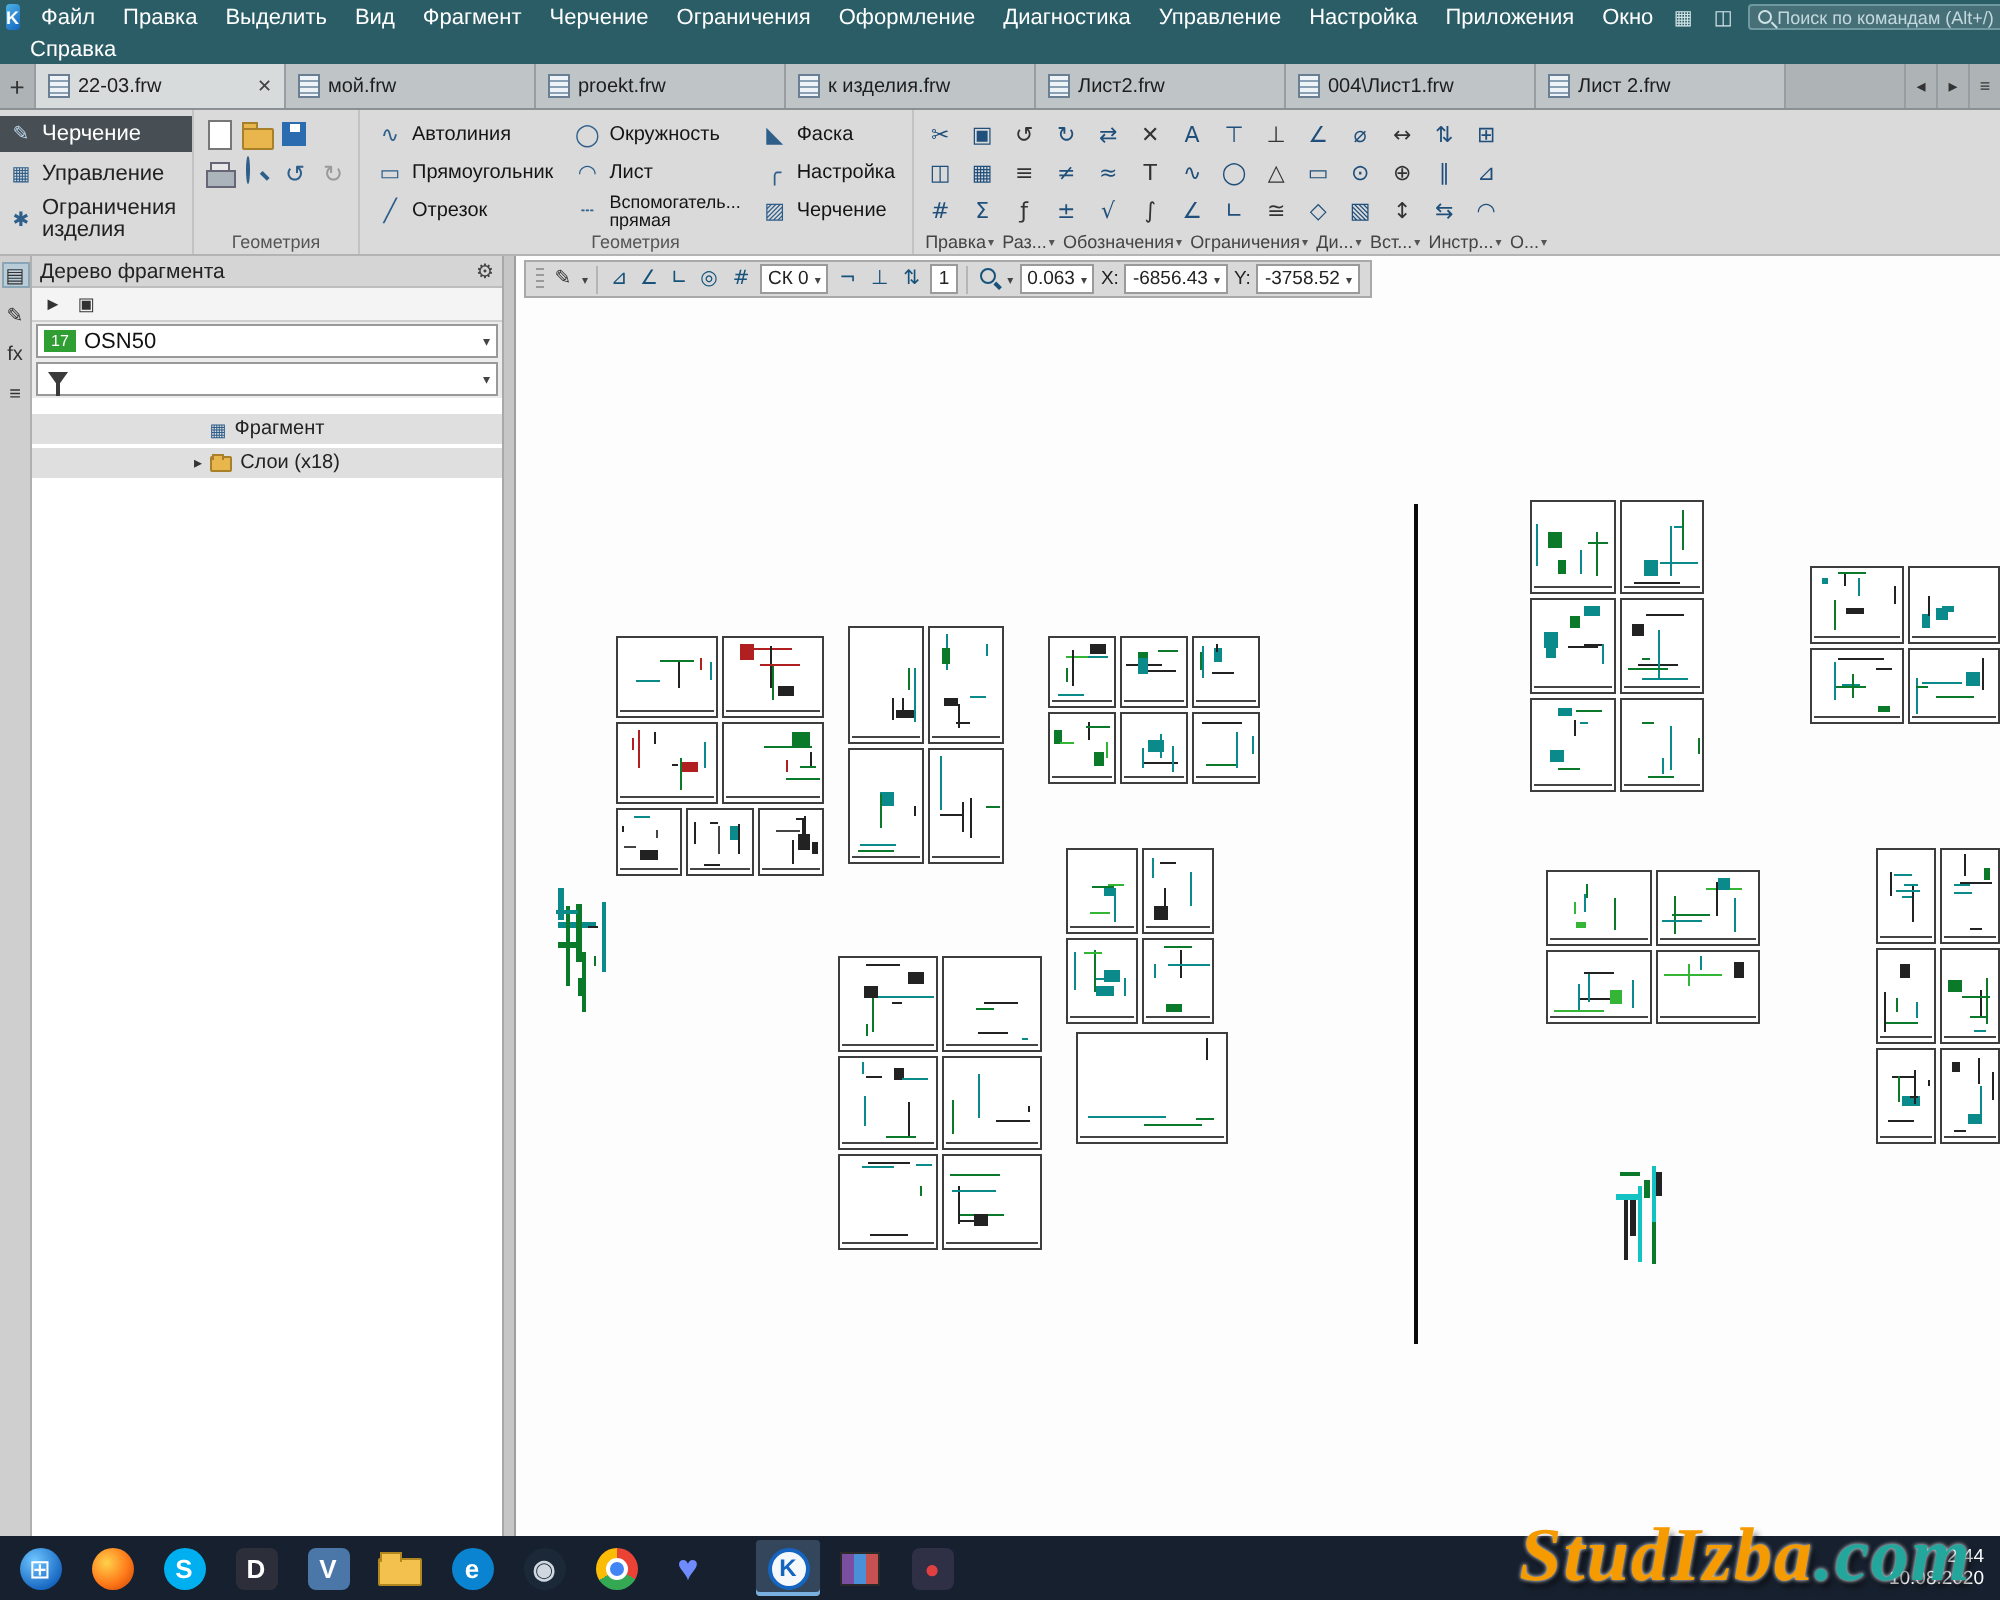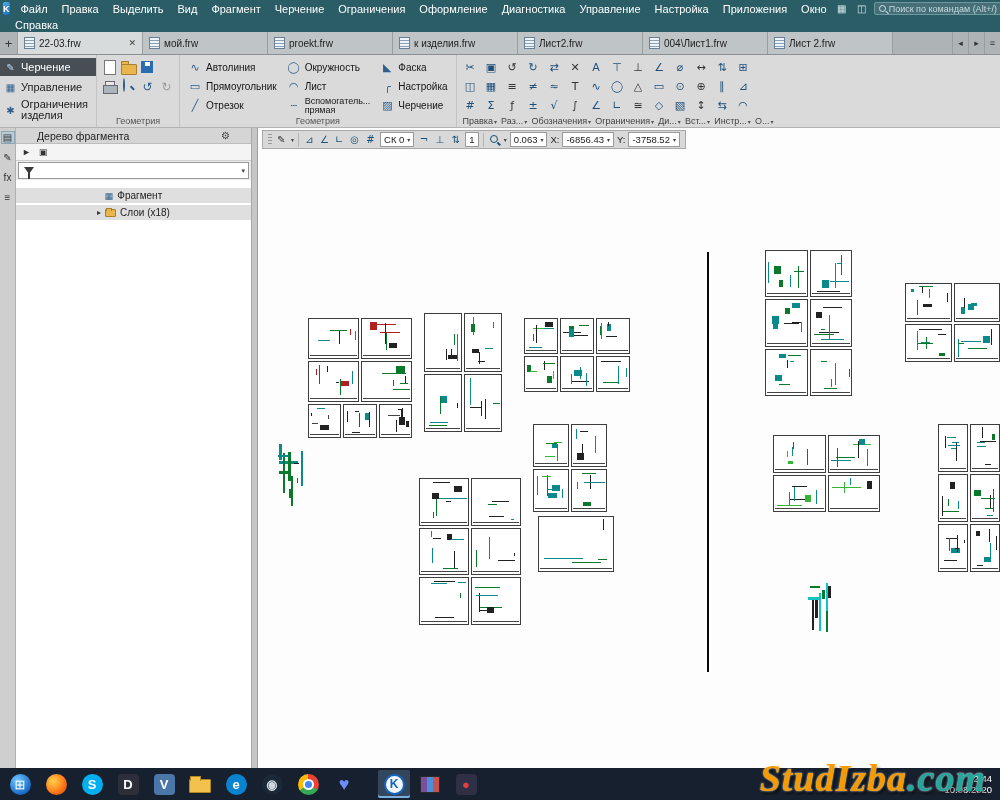--- a/index.html
+++ b/index.html
@@ -65,21 +65,21 @@
   .grp-row{position:absolute;bottom:1px;left:6px;right:4px;display:flex;justify-content:space-between;font-size:9px;color:#444;}
   .grp{display:flex;align-items:center;gap:1px;}
   .grp .caret{font-size:6px;color:#555;}
 
   
   .workspace{position:absolute;top:128px;left:0;right:0;bottom:32px;display:flex;}
   .left-strip{width:16px;background:#cfcfcf;border-right:1px solid #b0b0b0;display:flex;flex-direction:column;align-items:center;padding-top:3px;gap:7px;flex:none;}
   .ls-ico{font-size:10px;color:#333;width:14px;height:13px;display:flex;align-items:center;justify-content:center;}
   .ls-ico.active{background:#b9cdd8;border:1px solid #8aa5b5;}
   .tree-panel{width:236px;background:#ececec;border-right:1px solid #a8a8a8;display:flex;flex-direction:column;flex:none;}
-  .tp-header{height:16px;background:#d5d5d5;display:flex;align-items:center;padding:0 21px;font-size:10.5px;color:#222;border-bottom:1px solid #bdbdbd;}
+  .tp-header{height:16px;background:#d5d5d5;display:flex;align-items:center;padding:0 4px;font-size:10.5px;color:#222;border-bottom:1px solid #bdbdbd;}
   .tp-header .title{flex:1;}
   .tp-gear{font-size:10px;color:#444;}
   .tp-icons{height:17px;background:#f4f4f4;display:flex;align-items:center;gap:8px;padding:0 6px;border-bottom:1px solid #cfcfcf;}
   .tp-icons span{font-size:9px;color:#333;}
   .combo{height:17px;background:#fff;border:1px solid #999;display:flex;align-items:center;gap:4px;padding:0 3px;margin:1px 2px;}
   .combo .caret{margin-left:auto;font-size:7px;color:#444;}
   .layer-chip{width:16px;height:11px;background:#2f9e33;color:#fff;font-size:8px;display:flex;align-items:center;justify-content:center;flex:none;}
   .funnel{width:0;height:0;border-left:5px solid transparent;border-right:5px solid transparent;border-top:7px solid #3a3a3a;position:relative;margin:0 2px;flex:none;}
   .funnel::after{content:"";position:absolute;left:-1px;top:-2px;width:2px;height:7px;background:#3a3a3a;}
   .tp-body{flex:1;background:#fff;padding-top:8px;display:flex;flex-direction:column;gap:2px;}
@@ -356,20 +356,25 @@
       </div>
 
     <div class="tree-panel">
       <div class="tp-header">
         <span class="title">Дерево фрагмента</span>
         <span class="tp-gear">⚙</span>
       </div>
       <div class="tp-icons">
         <span>►</span>
         <span>▣</span>
+      </div>
+      <div class="combo">
+        <span class="layer-chip">17</span>
+        <span>OSN50</span>
+        <span class="caret">▾</span>
       </div>
       <div class="combo">
         <span class="funnel"></span>
         <span class="caret">▾</span>
       </div>
       <div class="tp-body">
         <div class="tree-row">
           <span class="tr-ico">▦</span>
           <span>Фрагмент</span>
         </div>

